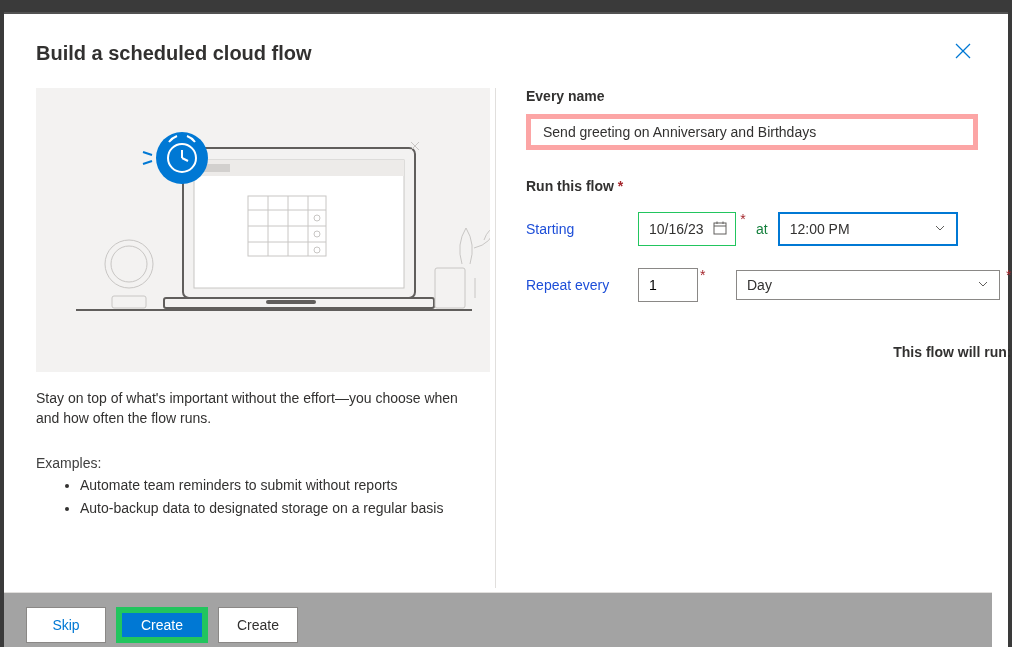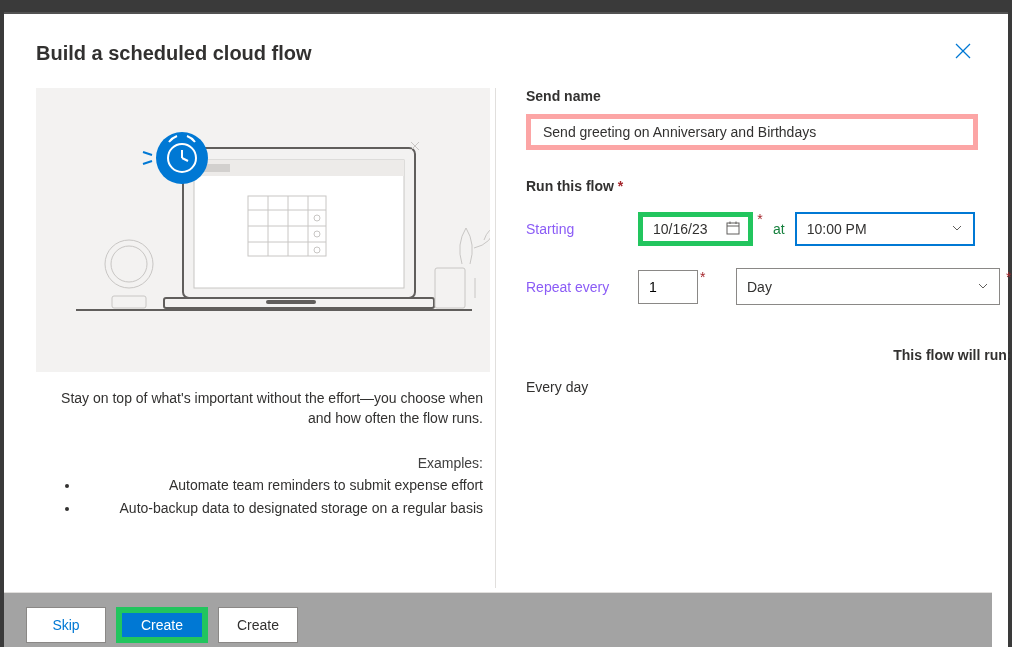--- a/index.html
+++ b/index.html
@@ -37,21 +37,20 @@
   }
   .body {
     display:flex;
     padding:20px 22px 0 32px;
     height:520px;
   }
   .left {
     width:460px;
     border-right:1px solid #e1dfdd;
     padding-right:12px;
-    text-align:right;
   }
   .illus {
     width:454px;
     height:284px;
     background:#f3f2f1;
     position:relative;
   }
   .para {
     font-size:14px;
     color:#323130;
@@ -96,26 +95,26 @@
   .section { margin-top:28px; }
 
   .form-row {
     display:flex;
     align-items:center;
     margin-top:18px;
     font-size:14px;
   }
   .row-label {
     width:112px;
-    color:#8b5cf6;
+    color:#1d4ed8;
   }
   .date-field {
-    width:115px;
+    width:98px;
     height:34px;
-    border:5px solid #22c55e;
+    border:1px solid #22c55e;
     display:flex;
     align-items:center;
     justify-content:space-between;
     padding:0 8px 0 10px;
     font-size:14px;
     cursor:pointer;
     position:relative;
   }
   .asterisk-outer {
     position:relative;
@@ -142,21 +141,21 @@
     height:34px;
     border:1px solid #8a8886;
     padding:0 10px;
     font-size:14px;
     font-family:inherit;
     outline:none;
   }
   .unit-field {
     margin-left:24px;
     width:264px;
-    height:37px;
+    height:30px;
     border:1px solid #8a8886;
     display:flex;
     align-items:center;
     justify-content:space-between;
     padding:0 10px;
     font-size:14px;
     cursor:pointer;
   }
   .asterisk-left {
     position:relative;
@@ -272,28 +271,28 @@
           <line x1="439" y1="190" x2="439" y2="210" stroke="#c8c6c4"></line>
           <path d="M426 176 q-6 -20 4 -36 q10 16 4 36" fill="none" stroke="#c8c6c4"></path>
           <path d="M438 160 q18 -4 22 -22" fill="none" stroke="#c8c6c4"></path>
           <path d="M448 152 q4 -12 14 -14" fill="none" stroke="#c8c6c4"></path>
         </svg>
       </div>
 
       <div class="para">Stay on top of what's important without the effort—you choose when and how often the flow runs.</div>
       <div class="examples-title">Examples:</div>
       <ul class="examples">
-        <li>Automate team reminders to submit expense effort</li>
+        <li>Automate team reminders to submit without reports</li>
         <li>Auto-backup data to designated storage on a regular basis</li>
       </ul>
     </div>
 
     <div class="right">
 
-      <div class="field-label">Send name</div>
+      <div class="field-label">Every name</div>
       <input class="text-input" value="Send greeting on Anniversary and Birthdays" style="">
 
       <div class="section">
         <div class="field-label">
           <span>Run this flow</span> <span class="req">*</span>
         </div>
 
         <div class="form-row">
           <div class="row-label">Starting</div>
           <div class="date-field">
@@ -303,21 +302,21 @@
                   <rect x="1" y="2" width="12" height="11" fill="none" stroke="#605e5c"></rect>
                   <line x1="1" y1="5" x2="13" y2="5" stroke="#605e5c"></line>
                   <line x1="4" y1="0.5" x2="4" y2="3" stroke="#605e5c"></line>
                   <line x1="10" y1="0.5" x2="10" y2="3" stroke="#605e5c"></line>
                 </svg>
             </span>
           </div>
           <div class="asterisk-outer">*</div>
           <div class="at-label">at</div>
           <div class="time-field">
-            <span>10:00 PM</span>
+            <span>12:00 PM</span>
             <span class="chev">
               <svg width="12" height="12" viewBox="0 0 12 12">
                   <polyline points="2,4 6,8 10,4" fill="none" stroke="#605e5c" stroke-width="1"></polyline>
                 </svg>
             </span>
           </div>
         </div>
 
         <div class="form-row" style="margin-top:22px;">
           <div class="row-label">Repeat every</div>
@@ -329,21 +328,20 @@
               <svg width="12" height="12" viewBox="0 0 12 12">
                   <polyline points="2,4 6,8 10,4" fill="none" stroke="#605e5c" stroke-width="1"></polyline>
                 </svg>
             </span>
           </div>
           <div class="asterisk-right">*</div>
         </div>
       </div>
 
       <div class="will-run-label">This flow will run:</div>
-      <div class="will-run-text">Every day</div>
 
     </div>
   </div>
 
   <div class="footer">
     <button class="btn btn-skip">Skip</button>
     <button class="btn btn-primary">Create</button>
     <button class="btn">Create</button>
   </div>
 

